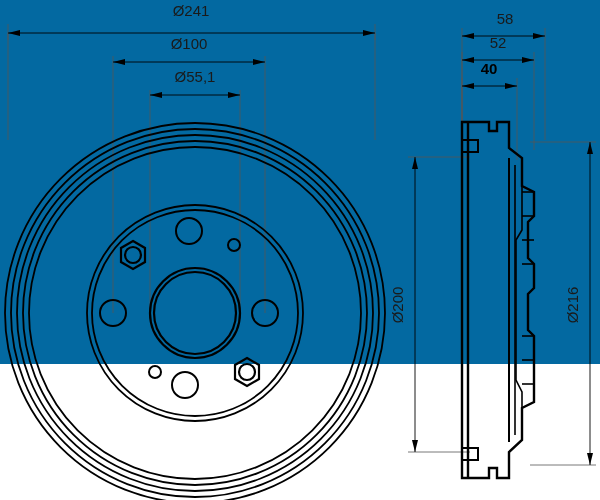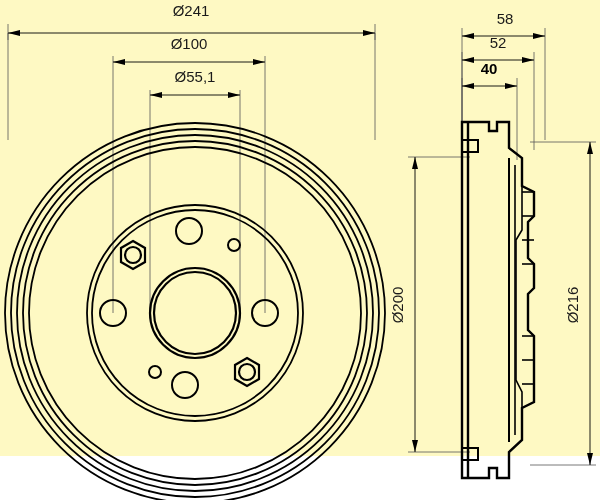--- a/index.html
+++ b/index.html
@@ -1,17 +1,17 @@
 <!DOCTYPE html>
 <html><head>
 <meta charset="utf-8">
 <style>
   html,body{margin:0;padding:0;background:#ffffff;}
   body{width:600px;height:500px;font-family:"Liberation Sans",sans-serif;overflow:hidden;}
-  #stage{position:relative;width:600px;height:456px;background:#fef9c3;text-decoration:underline;}
+  #stage{position:relative;width:600px;height:364px;background:#0369a1;text-decoration:underline;}
   svg.sheet{position:absolute;left:0;top:0;width:600px;height:500px;display:block;}
   .dimtext{font-family:"Liberation Sans",sans-serif;font-size:15px;fill:#1a1a1a;}
   .dimtext.bold{font-weight:bold;fill:#000;}
 </style>
 </head>
 <body>
 
 <div id="stage">
   <svg class="sheet" viewBox="0 0 600 500">
 

